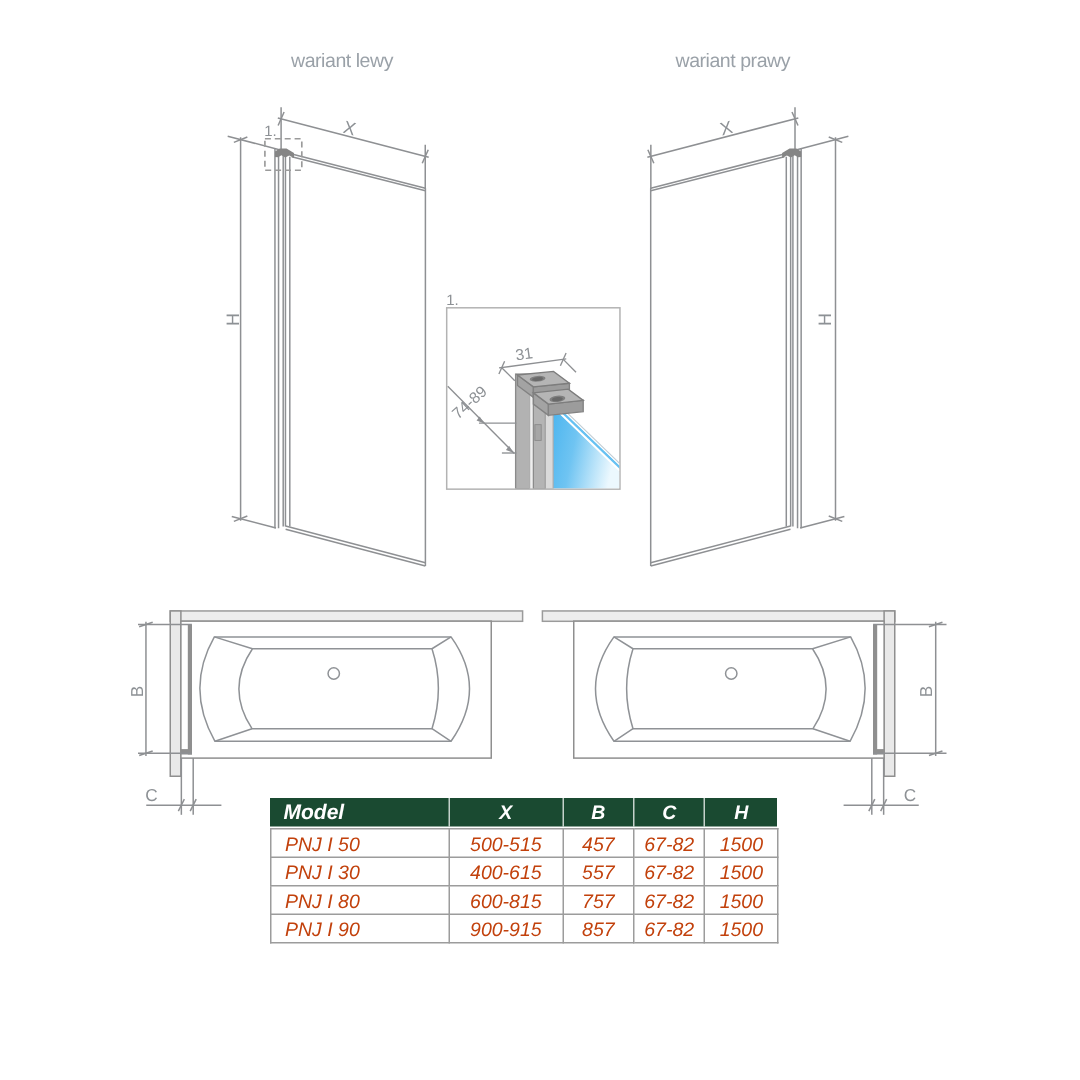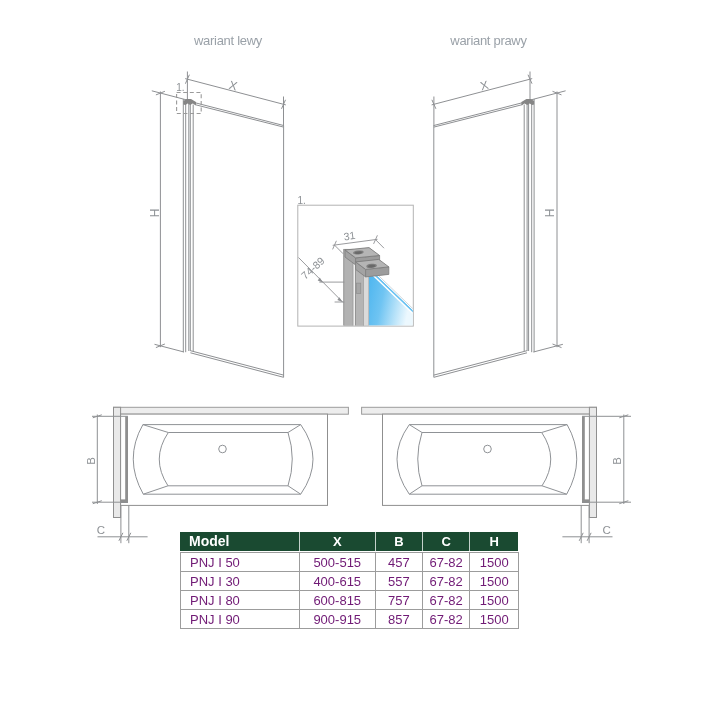--- a/index.html
+++ b/index.html
@@ -1,27 +1,27 @@
 <!DOCTYPE html>
 <html><head>
 <meta charset="utf-8">
 <style>
 html,body{margin:0;padding:0;width:720px;height:720px;background:#fff;overflow:hidden;
 font-family:"Liberation Sans",sans-serif;}
 #wrap{position:relative;width:684px;height:720px;}
 svg{position:absolute;left:0;top:0;}
-.hdrow{position:absolute;left:180px;top:532px;width:338px;height:19px;background:#1a4a31;display:flex;}
+.hdrow{position:absolute;left:180px;top:532px;width:338px;height:19px;background:#1a4a31;display:flex;font-style:italic;}
 .hdrow span{display:block;color:#fff;font-size:13px;font-weight:bold;line-height:19px;text-align:center;box-sizing:border-box;}
 .hc1{width:118.5px;text-align:left !important;padding-left:9px;font-size:14px !important;}
 .hc2{width:76.5px;border-left:1px solid rgba(255,255,255,.75);}
 .hc3{width:46.8px;border-left:1px solid rgba(255,255,255,.75);}
 .hc4{width:47.7px;border-left:1px solid rgba(255,255,255,.75);}
 .hc5{width:48.5px;border-left:1px solid rgba(255,255,255,.75);}
 table.spec{position:absolute;left:180px;top:552px;border-collapse:collapse;table-layout:fixed;width:338px;}
-table.spec td{border:1px solid #9c9c9c;height:18.1px;padding:0;color:#701a75;font-size:13px;text-align:center;overflow:hidden;}
+table.spec td{border:1px solid #9c9c9c;height:18.1px;padding:0;color:#c2410c;font-size:13px;text-align:center;overflow:hidden;font-style:italic;}
 table.spec td.m{text-align:left;padding-left:9px;}
 </style>
 </head>
 <body>
 <div id="wrap">
 <svg width="720" height="720" viewBox="0 0 720 720">
 <defs>
 <linearGradient id="glassg" x1="0" y1="0" x2="1" y2="0.25">
 <stop offset="0" stop-color="#4cb5ef"></stop>
 <stop offset="0.4" stop-color="#6fc4f2"></stop>

